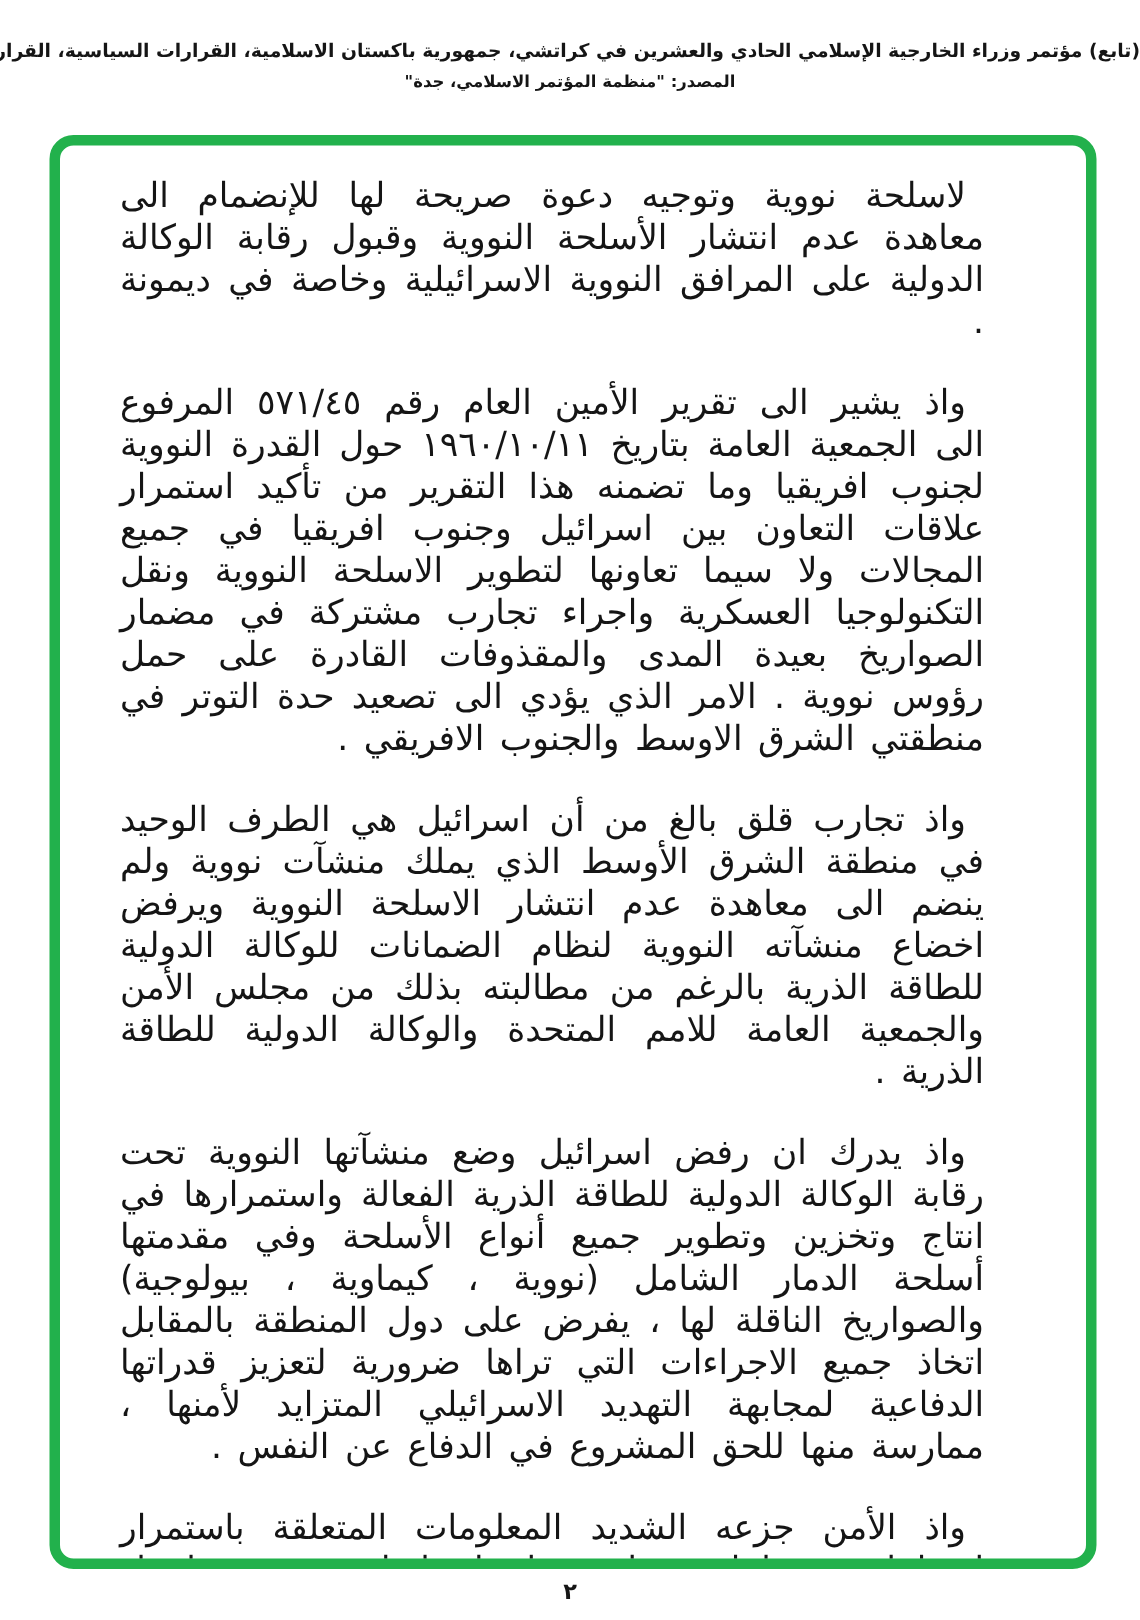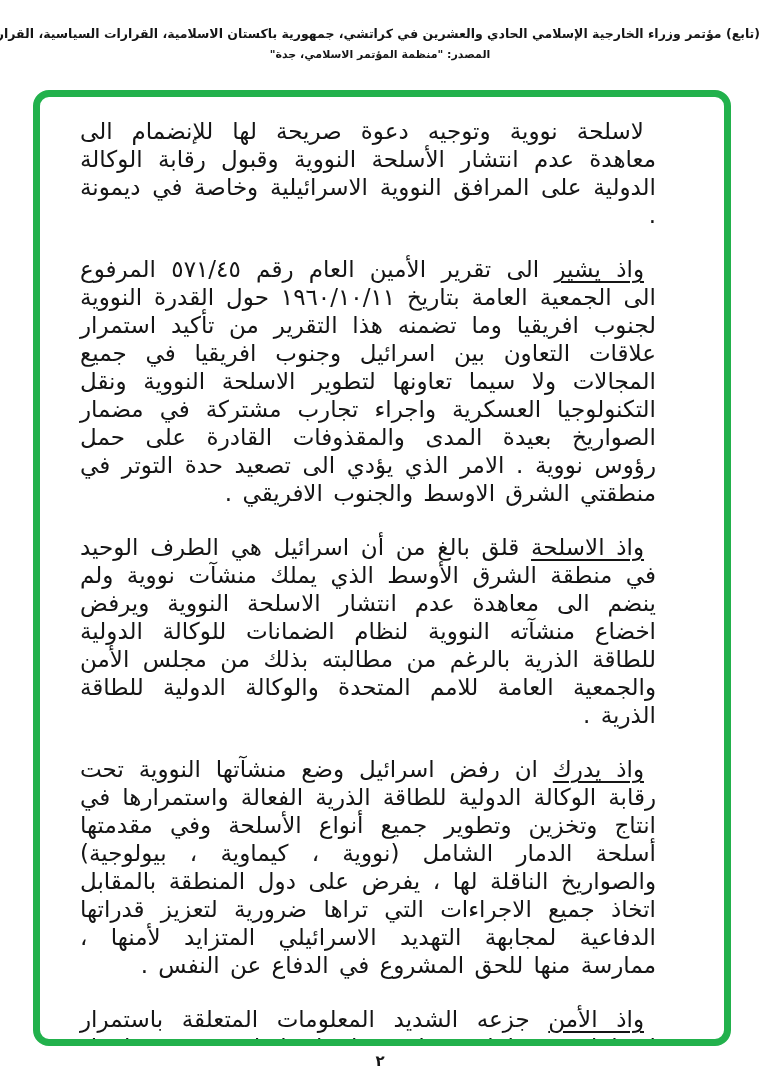--- a/index.html
+++ b/index.html
@@ -47,21 +47,20 @@
     font-size: 23px;
     line-height: 28px;
     word-spacing: 3px;
   }
   .text-block p {
     margin: 0 0 26px 0;
     text-indent: 12px;
   }
   .text-block p:last-child { margin-bottom: 0; }
   .lead {
-    text-decoration: underline;
     text-underline-offset: 4px;
     text-decoration-thickness: 1.5px;
     margin-top: 24px;
   }
   .page-number {
     position: absolute;
     bottom: 10px;
     left: 0; right: 0;
     text-align: center;
     font-weight: bold;
@@ -73,19 +72,19 @@
 
 <div class="doc-header">
   <div class="line1">(تابع) مؤتمر وزراء الخارجية الإسلامي الحادي والعشرين في كراتشي، جمهورية باكستان الاسلامية، القرارات السياسية، القرار الرقم٢١/٢٥-س</div>
   <div class="line2">المصدر: "منظمة المؤتمر الاسلامي، جدة"</div>
 </div>
 
 <div class="green-box" style="border-color: rgb(34, 177, 76);">
   <div class="text-block">
       <p><span>لاسلحة نووية وتوجيه دعوة صريحة لها للإنضمام الى معاهدة عدم انتشار الأسلحة النووية وقبول رقابة الوكالة الدولية على المرافق النووية الاسرائيلية وخاصة في ديمونة .</span></p>
       <p><span class="lead">واذ يشير</span><span> الى تقرير الأمين العام رقم ٥٧١/٤٥ المرفوع الى الجمعية العامة بتاريخ ١٩٦٠/١٠/١١ حول القدرة النووية لجنوب افريقيا وما تضمنه هذا التقرير من تأكيد استمرار علاقات التعاون بين اسرائيل وجنوب افريقيا في جميع المجالات ولا سيما تعاونها لتطوير الاسلحة النووية ونقل التكنولوجيا العسكرية واجراء تجارب مشتركة في مضمار الصواريخ بعيدة المدى والمقذوفات القادرة على حمل رؤوس نووية . الامر الذي يؤدي الى تصعيد حدة التوتر في منطقتي الشرق الاوسط والجنوب الافريقي .</span></p>
-      <p><span class="lead">واذ الاسلحة</span><span> قلق بالغ من أن اسرائيل هي الطرف الوحيد في منطقة الشرق الأوسط الذي يملك منشآت نووية ولم ينضم الى معاهدة عدم انتشار الاسلحة النووية ويرفض اخضاع منشآته النووية لنظام الضمانات للوكالة الدولية للطاقة الذرية بالرغم من مطالبته بذلك من مجلس الأمن والجمعية العامة للامم المتحدة والوكالة الدولية للطاقة الذرية .</span></p>
+      <p><span class="lead">واذ تجارب</span><span> قلق بالغ من أن اسرائيل هي الطرف الوحيد في منطقة الشرق الأوسط الذي يملك منشآت نووية ولم ينضم الى معاهدة عدم انتشار الاسلحة النووية ويرفض اخضاع منشآته النووية لنظام الضمانات للوكالة الدولية للطاقة الذرية بالرغم من مطالبته بذلك من مجلس الأمن والجمعية العامة للامم المتحدة والوكالة الدولية للطاقة الذرية .</span></p>
       <p><span class="lead">واذ يدرك</span><span> ان رفض اسرائيل وضع منشآتها النووية تحت رقابة الوكالة الدولية للطاقة الذرية الفعالة واستمرارها في انتاج وتخزين وتطوير جميع أنواع الأسلحة وفي مقدمتها أسلحة الدمار الشامل (نووية ، كيماوية ، بيولوجية) والصواريخ الناقلة لها ، يفرض على دول المنطقة بالمقابل اتخاذ جميع الاجراءات التي تراها ضرورية لتعزيز قدراتها الدفاعية لمجابهة التهديد الاسرائيلي المتزايد لأمنها ، ممارسة منها للحق المشروع في الدفاع عن النفس .</span></p>
       <p><span class="lead">واذ الأمن</span><span> جزعه الشديد المعلومات المتعلقة باستمرار اسرائيل فى انتاج وتطوير واحتياز اسلحة نووية واجراء التجارب فى البحر الابيض المتوسط على نظم ايصالها الى اهدافها ، مما يهدد سلم المنطقة وأمنها والسلم والامن الدوليين :</span></p>
     </div>
 </div>
 
 <div class="page-number">٢</div>
 
 </body></html>

